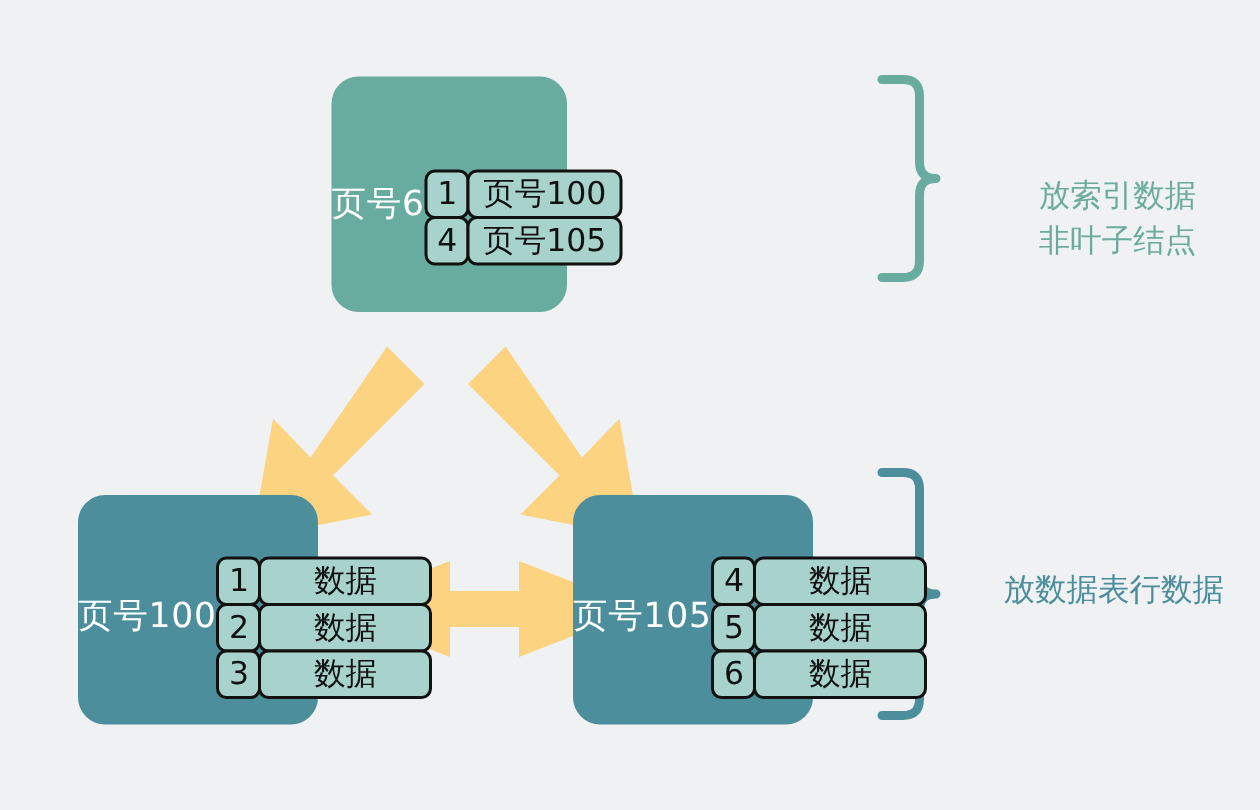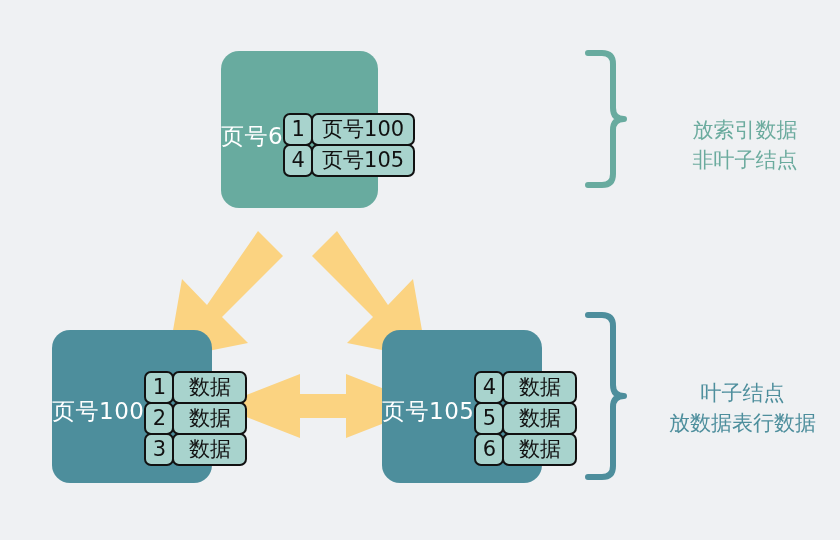--- a/index.html
+++ b/index.html
@@ -80,21 +80,21 @@
     top: 330px;
     width: 160px;
     height: 153px;
     background: #4d8e9c;
     padding-top: 10px;
   }
   #leaf-node-left  { left: 52px; }
   #leaf-node-right { left: 382px; }
   .leaf-node .cell-stack { margin-top: 13px; }
   .leaf-node .cell-key   { width: 30px;  height: 33px; }
-  .leaf-node .cell-val   { width: 75px;  height: 33px; }
+  .leaf-node .cell-val   { width: 116px;  height: 33px; }
   .leaf-node .cell-row + .cell-row { margin-top: -2px; }
   .leaf-node .cell-key + .cell-val { margin-left: -2px; }
 
   
   .annotation {
     position: absolute;
     font-size: 21px;
     line-height: 30px;
     text-align: center;
     white-space: nowrap;
@@ -189,15 +189,14 @@
 
   </div>
 </div>
 
 <div class="annotation" id="annotation-nonleaf">
   <span class="ann-line">放索引数据</span>
   <span class="ann-line">非叶子结点</span>
 </div>
 
 <div class="annotation" id="annotation-leaf">
-  <span class="ann-line">叶子结点</span>
   <span class="ann-line">放数据表行数据</span>
 </div>
 
 </body></html>

